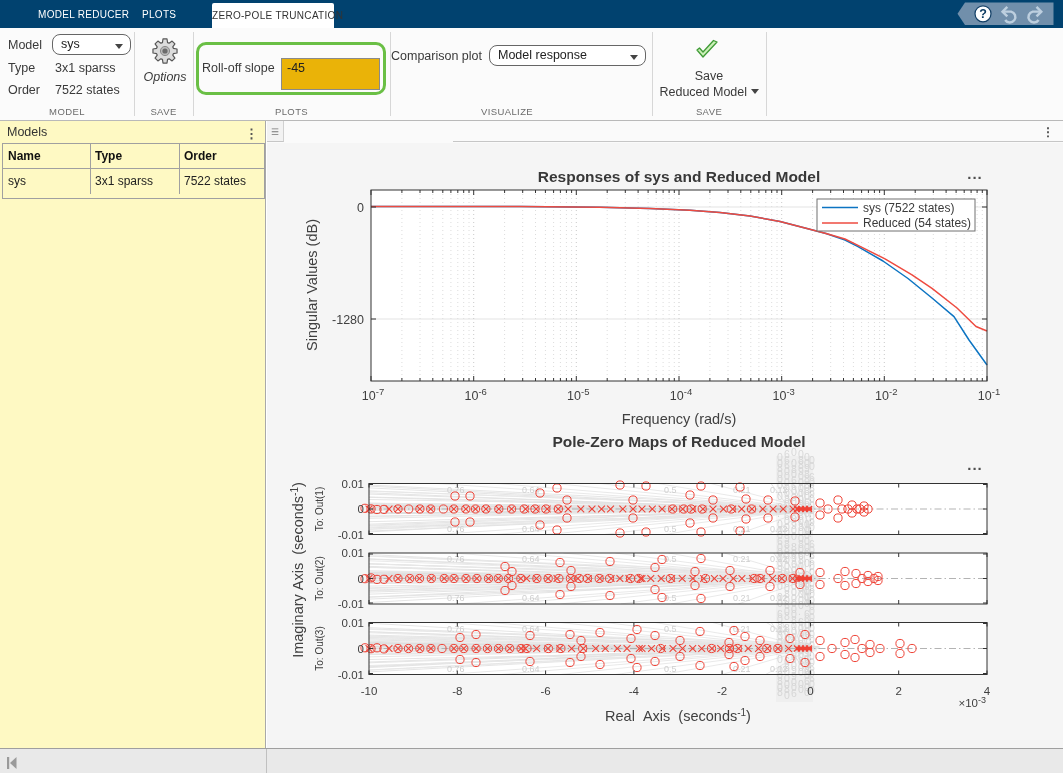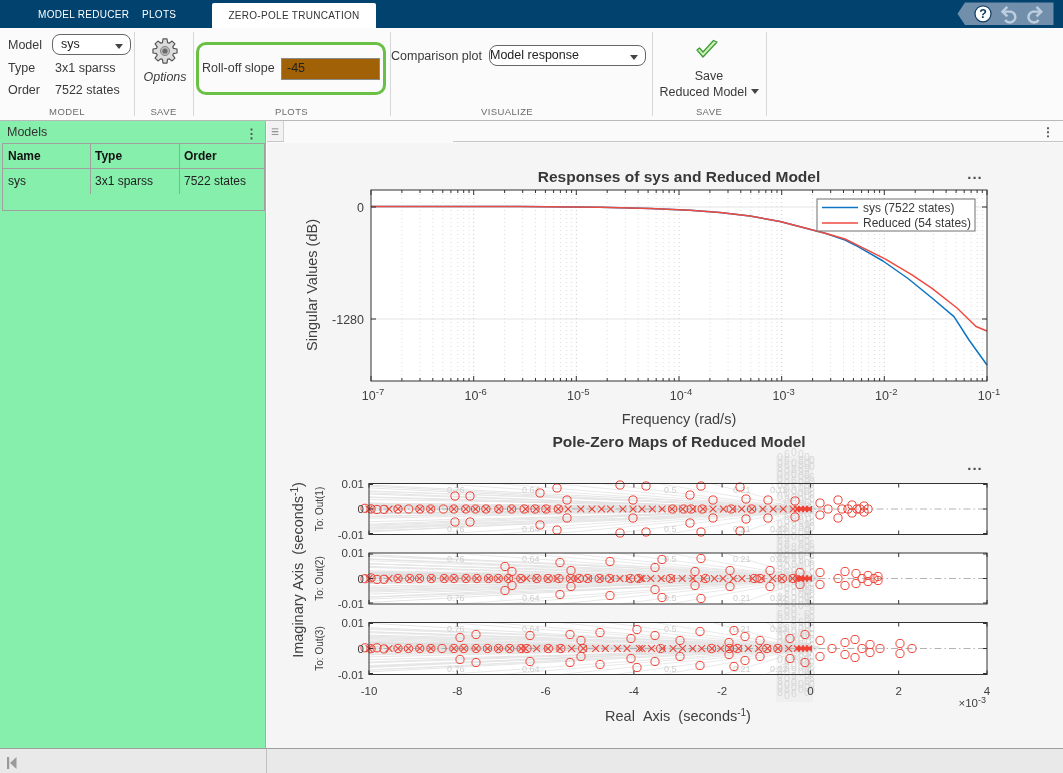--- a/index.html
+++ b/index.html
@@ -1,30 +1,30 @@
 <!DOCTYPE html>
 <html><head><meta charset="utf-8"><style>
 * { margin:0; padding:0; box-sizing:border-box; }
 html,body { width:1063px; height:773px; overflow:hidden; font-family:"Liberation Sans",sans-serif; }
 .abs { position:absolute; }
 #page { position:relative; width:1063px; height:773px; background:#fff; }
 
 #topbar { position:absolute; left:0; top:0; width:1063px; height:28px; background:#01426f; }
 .tstab { position:absolute; top:0; height:28px; line-height:29px; color:#fff; font-size:10px; letter-spacing:.3px; white-space:nowrap; }
-#acttab { position:absolute; left:212px; top:3px; width:164px; height:25px; background:#fff; color:#333;
+#acttab { position:absolute; left:212px; top:3px; width:122px; height:25px; background:#fff; color:#333;
   font-size:10px; letter-spacing:.3px; line-height:26px; text-align:center; white-space:nowrap; border-radius:2px 2px 0 0; }
 
 #ribbon { position:absolute; left:0; top:28px; width:1063px; height:93px; background:#fbfbfb; border-bottom:1px solid #b9b9b9; }
 .vsep { position:absolute; top:4px; height:84px; width:1px; background:#d7d7d7; }
 .seclab { position:absolute; top:78px; font-size:9.5px; letter-spacing:.4px; color:#6b6b6b; text-align:center; }
 .rlab { position:absolute; font-size:12.5px; color:#3a3a3a; }
 .combo { position:absolute; background:#fff; border:1px solid #666; border-radius:8px; font-size:12.5px; color:#222; }
 .combo .arr { position:absolute; right:7px; top:45%; width:0; height:0; border-left:4.5px solid transparent; border-right:4.5px solid transparent; border-top:5px solid #444; }
 
-#panel { position:absolute; left:0; top:121px; width:266px; height:627px; background:#86efac; border-right:1px solid #a9a9a9; }
+#panel { position:absolute; left:0; top:121px; width:266px; height:627px; background:#fef9c3; border-right:1px solid #a9a9a9; }
 
 #strip { position:absolute; left:267px; top:121px; width:796px; height:22px; background:#fafafa; }
 #figs { position:absolute; left:267px; top:143px; width:796px; height:605px; background:#f5f5f5; }
 #status { position:absolute; left:0; top:748px; width:1063px; height:25px; background:#e9e9e9; border-top:1px solid #9f9f9f; }
 </style></head><body>
 <div id="page">
 
   <div id="topbar">
     <div class="tstab" style="left:12px;margin-left:26px;">MODEL REDUCER</div>
     <div class="tstab" style="left:142px;">PLOTS</div>
@@ -65,36 +65,36 @@
 
     <svg class="abs" style="left:152px; top:10px;" width="26" height="26" viewBox="0 0 26 26">
         <path d="M10.43,4.58 L10.99,0.97 L15.01,0.97 L15.57,4.58 A8.8,8.8 0 0 1 17.13,5.23 L20.08,3.07 L22.93,5.92 L20.77,8.87 A8.8,8.8 0 0 1 21.42,10.43 L25.03,10.99 L25.03,15.01 L21.42,15.57 A8.8,8.8 0 0 1 20.77,17.13 L22.93,20.08 L20.08,22.93 L17.13,20.77 A8.8,8.8 0 0 1 15.57,21.42 L15.01,25.03 L10.99,25.03 L10.43,21.42 A8.8,8.8 0 0 1 8.87,20.77 L5.92,22.93 L3.07,20.08 L5.23,17.13 A8.8,8.8 0 0 1 4.58,15.57 L0.97,15.01 L0.97,10.99 L4.58,10.43 A8.8,8.8 0 0 1 5.23,8.87 L3.07,5.92 L5.92,3.07 L8.87,5.23 A8.8,8.8 0 0 1 10.43,4.58 Z" fill="#dcdcdc" stroke="#575757" stroke-width="1.2" stroke-linejoin="round"></path>
         <circle cx="13" cy="13" r="4.6" fill="#b9b9b9" stroke="#8a8a8a" stroke-width="1"></circle>
         <circle cx="13" cy="13" r="2.6" fill="#6b6b6b"></circle>
       </svg>
     <div class="rlab" style="left:134px; top:42px; width:62px; text-align:center;font-style:italic;">Options</div>
 
     <div class="abs" style="left:196px; top:14px; width:190px; height:53px; border:3px solid #6abf45; border-radius:10px;"></div>
     <div class="rlab" style="left:202px; top:33px;">Roll-off slope</div>
-    <div class="abs" style="left:281px; top:30px; width:99px; height:22px; background:#a16207; border:1px solid #8a8a8a; font-size:12.5px; color:#222; line-height:18px; padding-left:5px;">-45</div>
+    <div class="abs" style="left:281px; top:30px; width:99px; height:32px; background:#eab308; border:1px solid #8a8a8a; font-size:12.5px; color:#222; line-height:18px; padding-left:5px;">-45</div>
 
     <div class="rlab" style="left:391px; top:21px;">Comparison plot</div>
-    <div class="combo" style="left:489px; top:17px; width:157px; height:21px; line-height:19px; ">Model response<span class="arr"></span></div>
+    <div class="combo" style="left:489px; top:17px; width:157px; height:21px; line-height:19px; padding-left:8px;">Model response<span class="arr"></span></div>
 
     <svg class="abs" style="left:694px; top:11px;" width="26" height="22" viewBox="0 0 26 22">
       <path d="M3,11 L9,18 L23,3 L19.5,1.5 L9,13 L5.5,9 Z" fill="#ccf0b8" stroke="#3f9b36" stroke-width="1.3" stroke-linejoin="round"></path>
     </svg>
     <div class="rlab" style="left:652px; top:41px; width:114px; text-align:center;">Save</div>
     <div class="rlab" style="left:652px; top:57px; width:114px; text-align:center;">Reduced Model <span style="display:inline-block;width:0;height:0;border-left:4.5px solid transparent;border-right:4.5px solid transparent;border-top:5px solid #444;vertical-align:2px;"></span></div>
   </div>
 
   <div id="panel">
     <div class="abs" style="left:7px; top:4px; font-size:12.5px; color:#333;">Models</div>
     <div class="abs" style="left:245px; top:5px; font-size:13px; color:#555; font-weight:bold;">⋮</div>
-    <div class="abs" style="left:2px; top:22px; width:263px; height:68px; border:1px solid #a0a0a0;">
+    <div class="abs" style="left:2px; top:22px; width:263px; height:56px; border:1px solid #a0a0a0;">
       <div class="abs" style="left:0; top:0; width:100%; height:25px; border-bottom:1px solid #a0a0a0;"></div>
       <div class="abs" style="left:87px; top:0; width:1px; height:50px; background:#a0a0a0;"></div>
       <div class="abs" style="left:176px; top:0; width:1px; height:50px; background:#a0a0a0;"></div>
       <div class="abs" style="left:5px; top:5px; font-size:12px; font-weight:bold; color:#111;">Name</div>
       <div class="abs" style="left:92px; top:5px; font-size:12px; font-weight:bold; color:#111;">Type</div>
       <div class="abs" style="left:181px; top:5px; font-size:12px; font-weight:bold; color:#111;">Order</div>
       <div class="abs" style="left:5px; top:30px; font-size:12px; color:#222;">sys</div>
       <div class="abs" style="left:92px; top:30px; font-size:12px; color:#222;">3x1 sparss</div>
       <div class="abs" style="left:181px; top:30px; font-size:12px; color:#222;">7522 states</div>
     </div>

